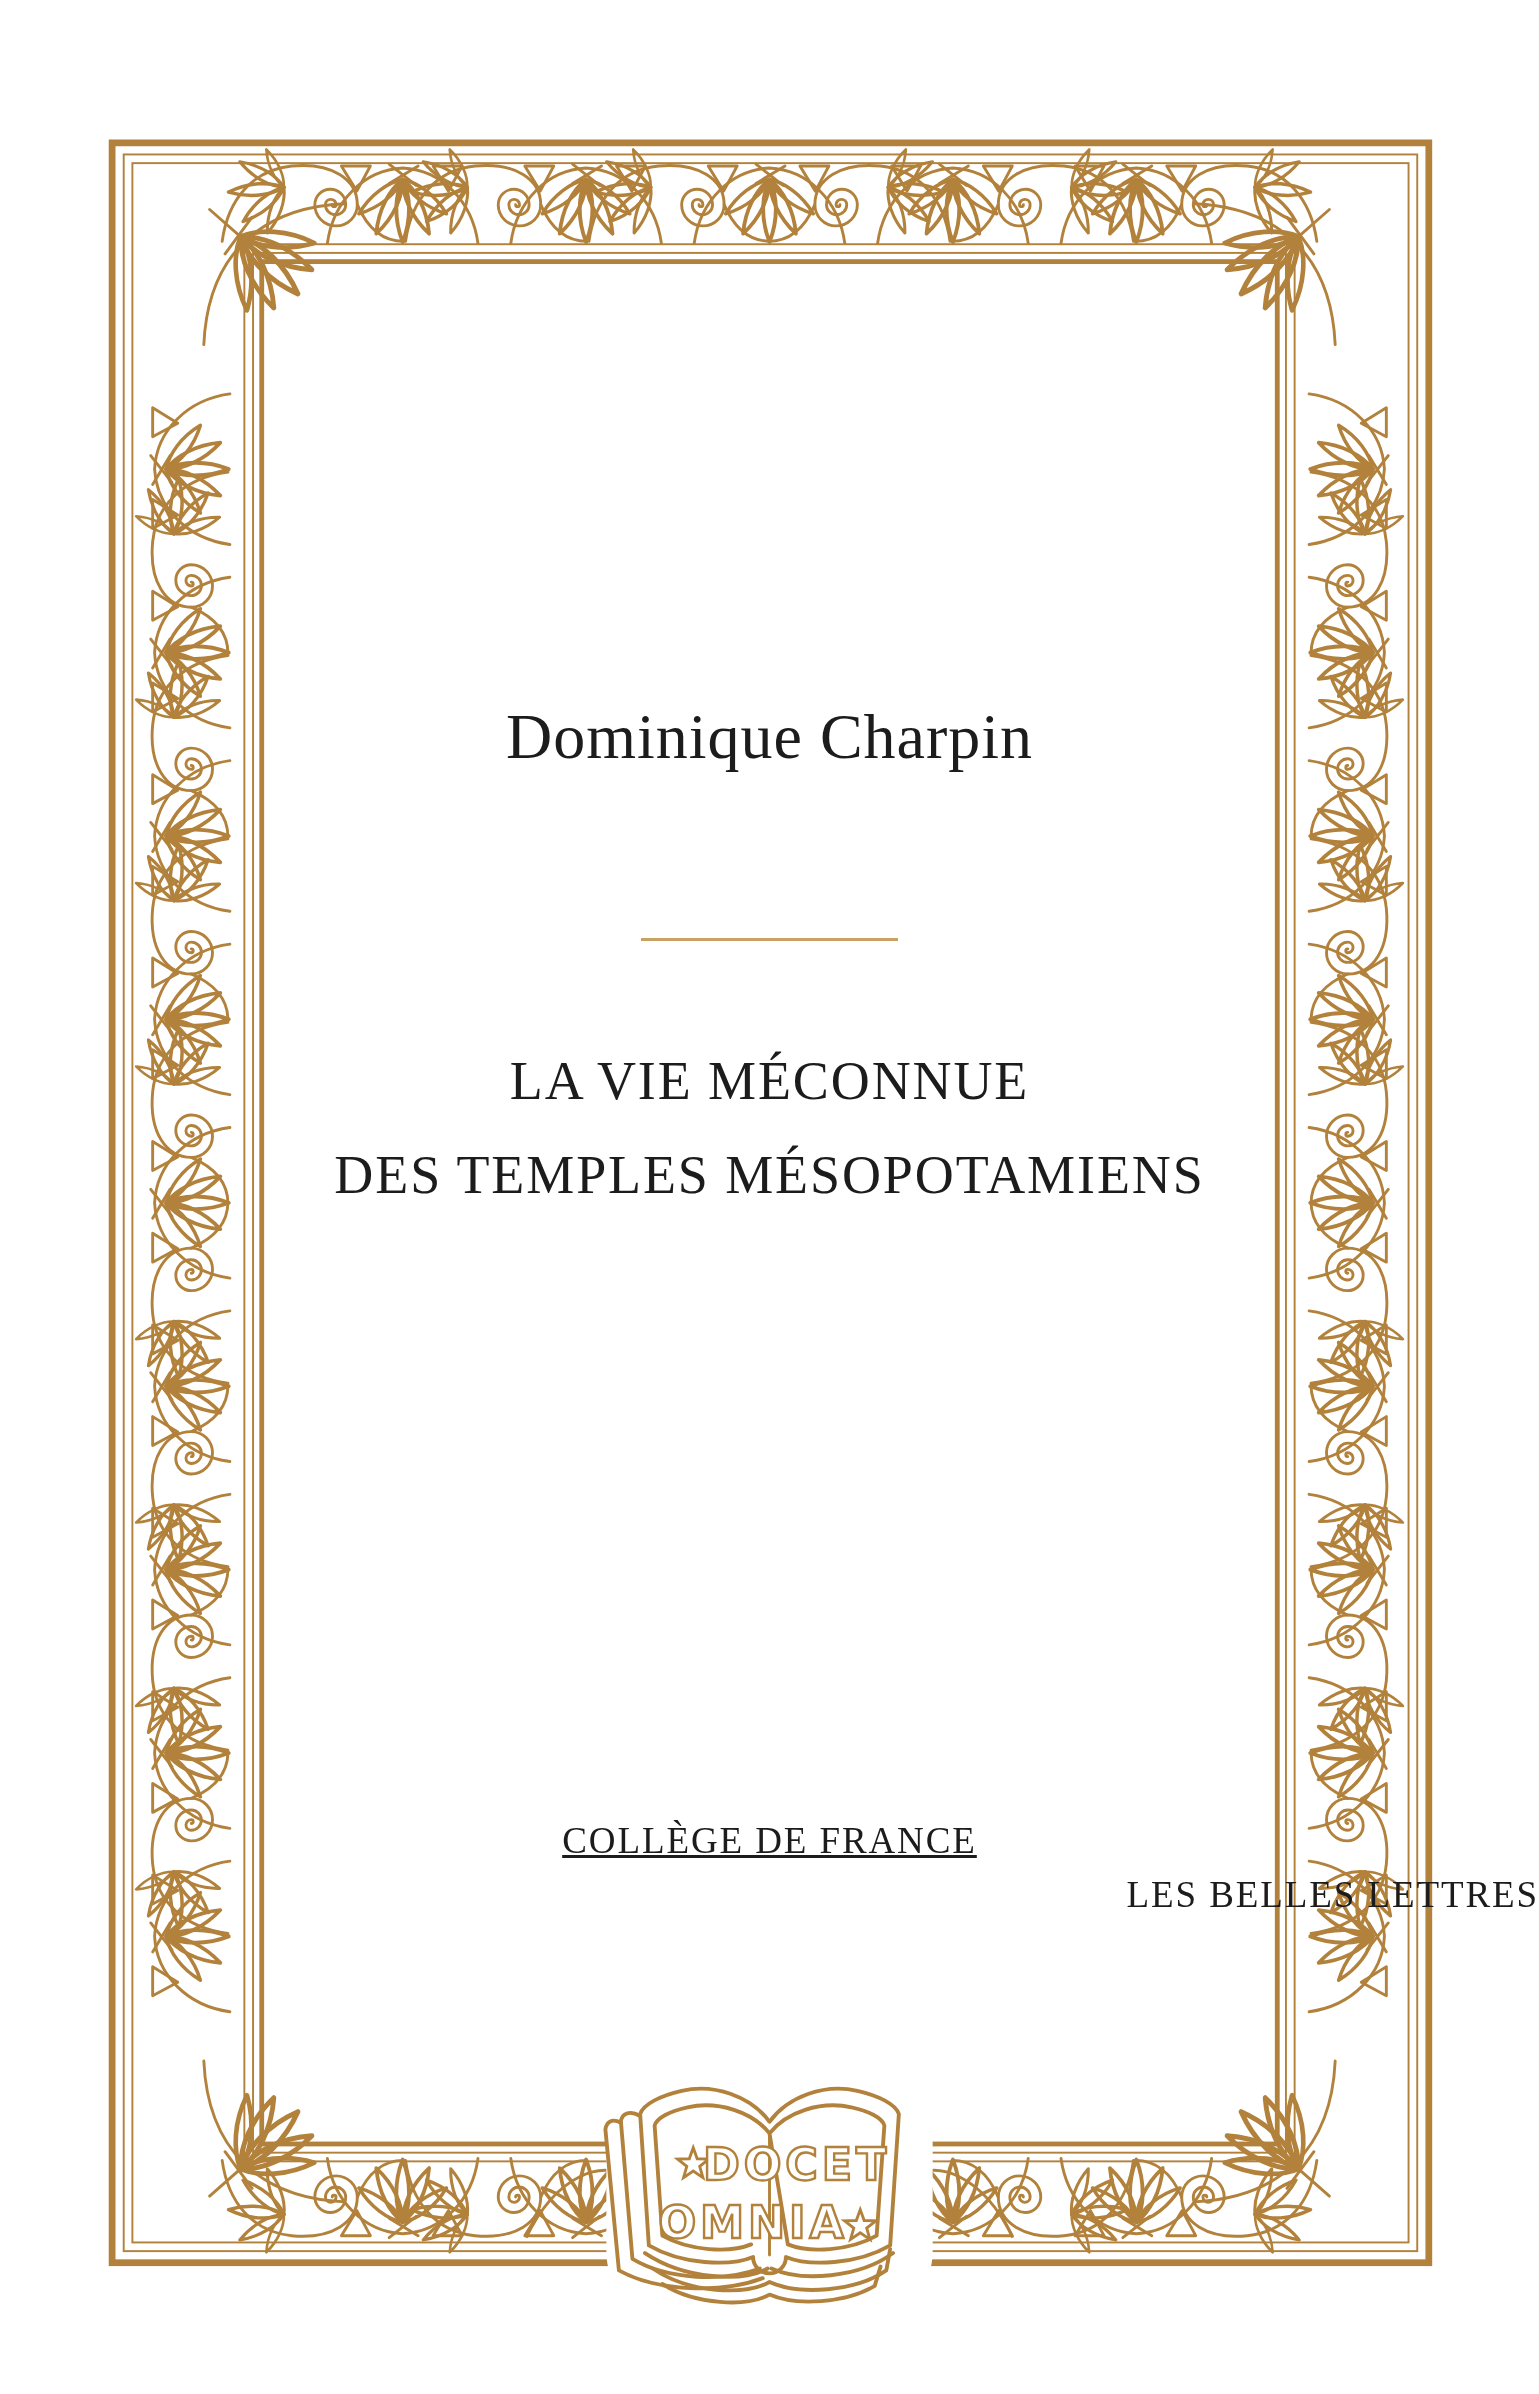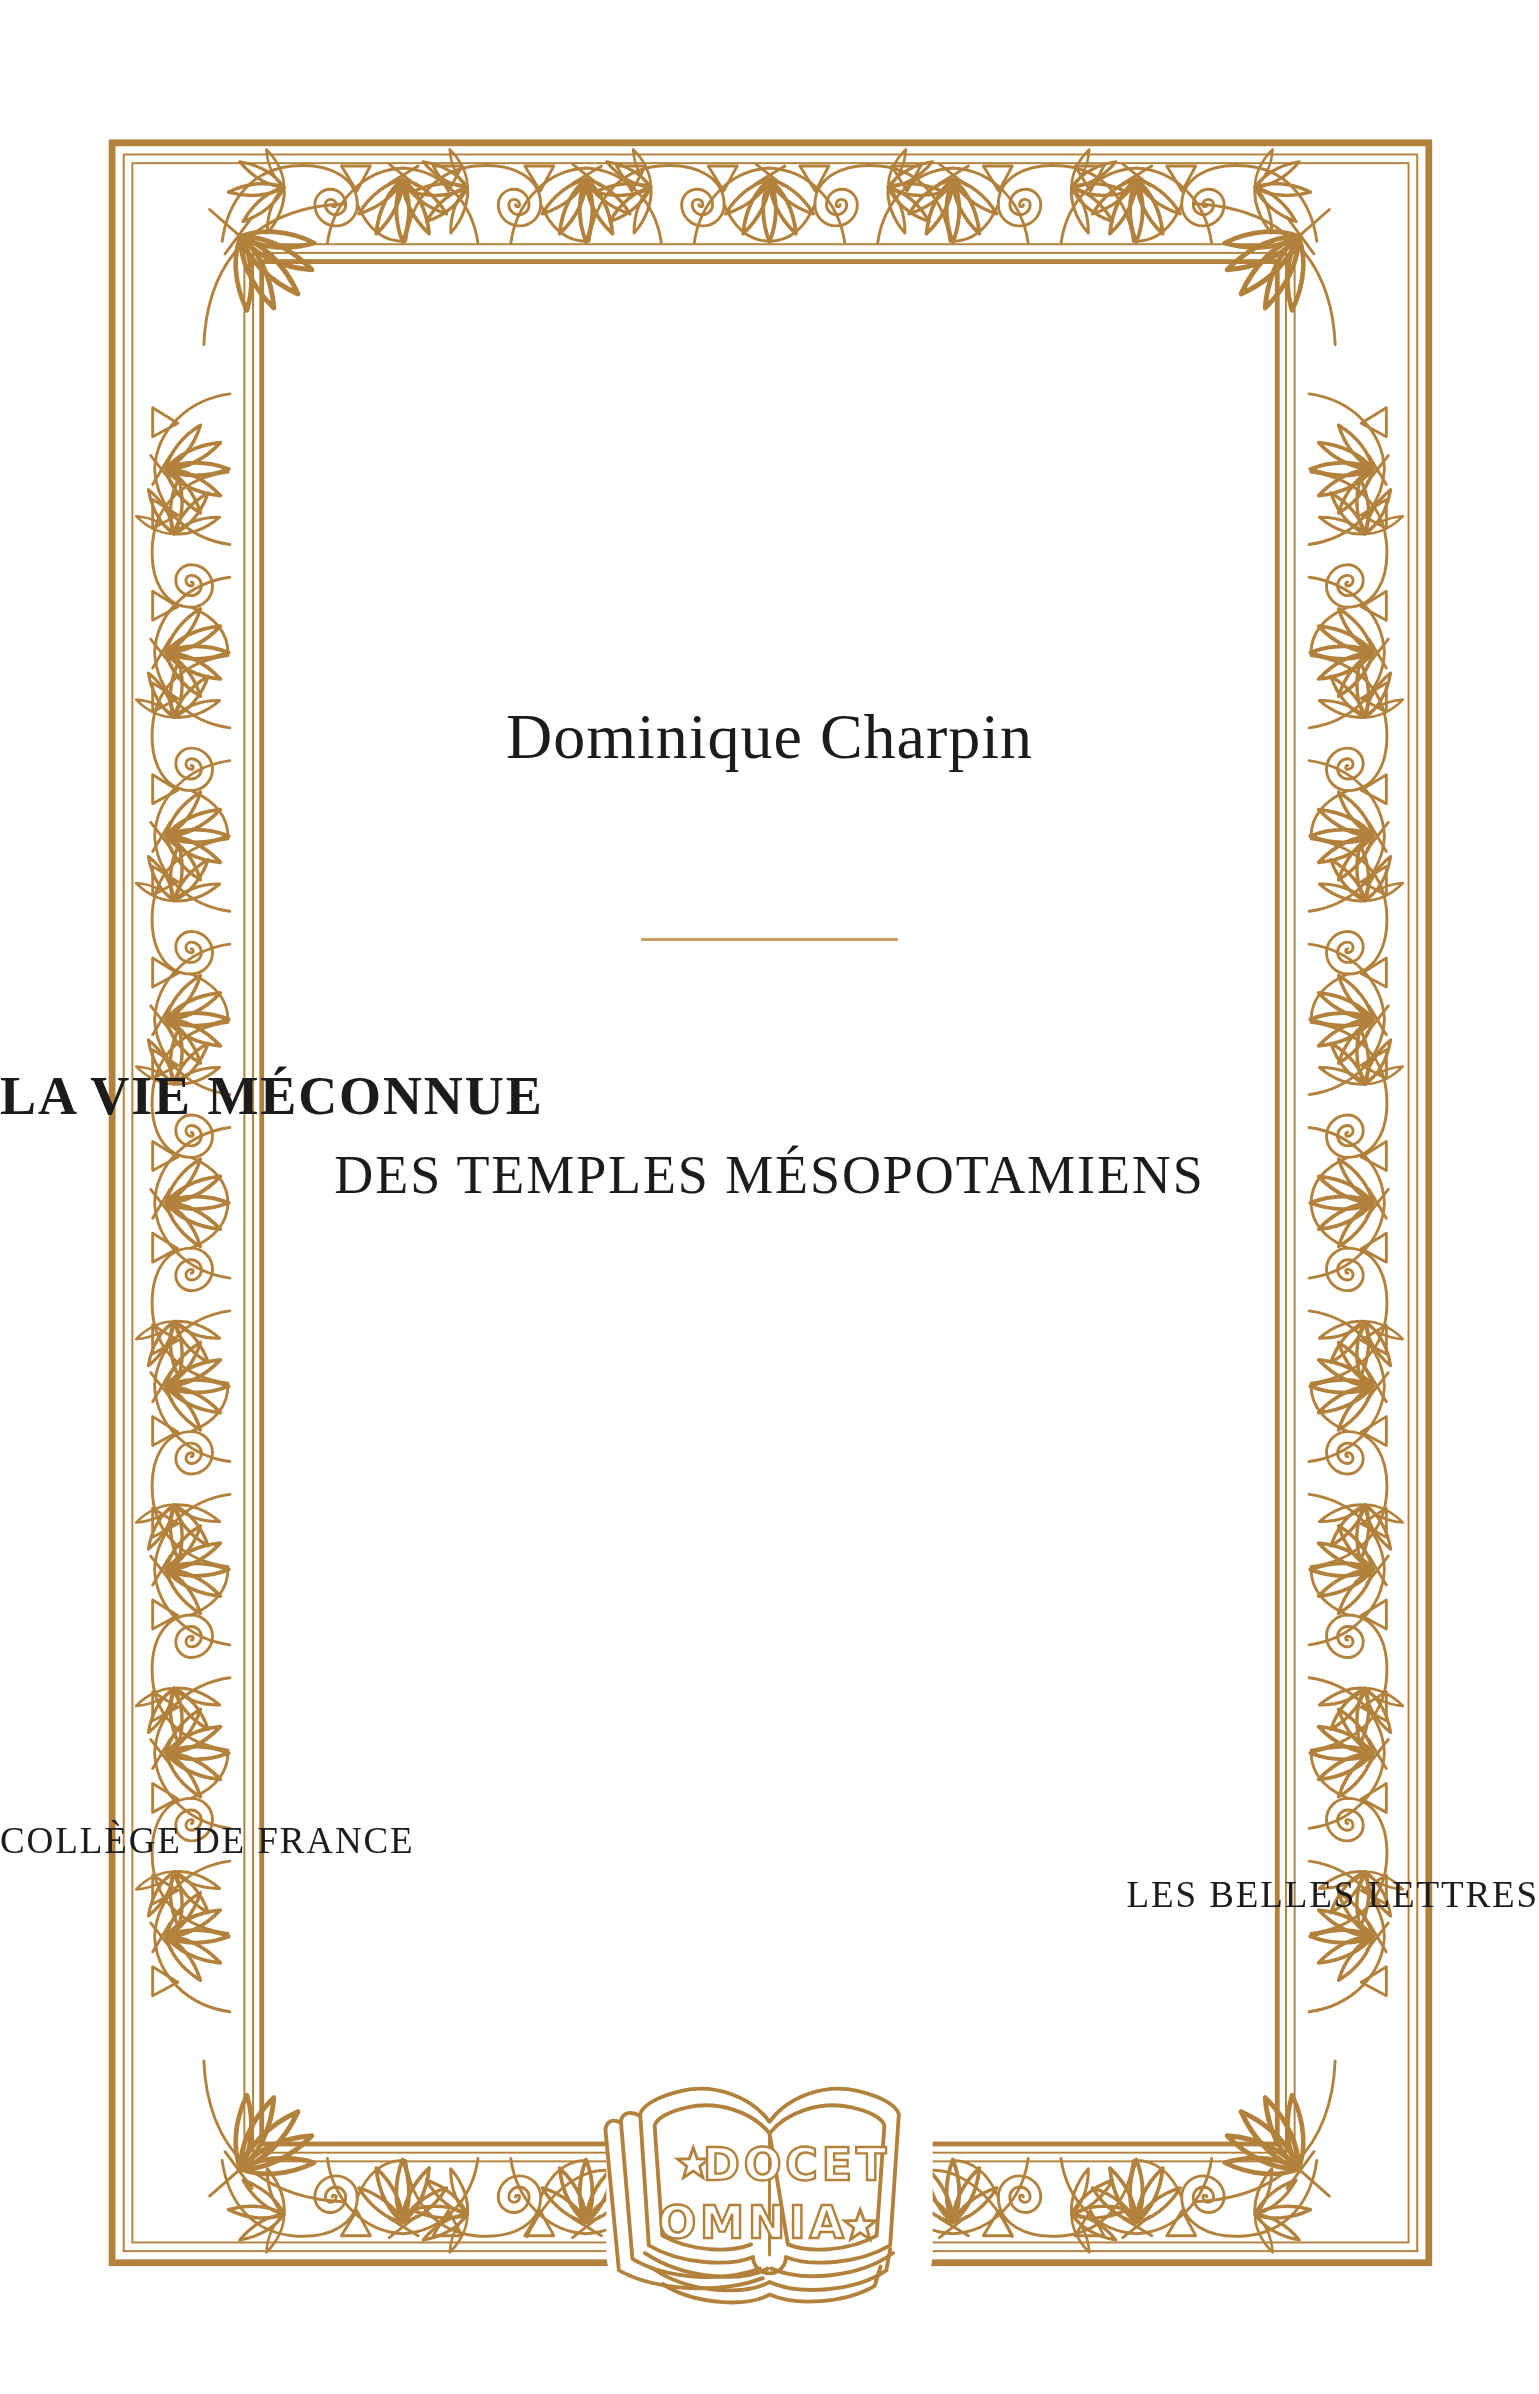--- a/index.html
+++ b/index.html
@@ -10,30 +10,30 @@
   .ornament-svg{position:absolute;left:0;top:0;width:1539px;height:2394px;}
   .textlayer{position:absolute;left:0;top:0;width:1539px;height:2394px;pointer-events:none;}
   .author{
     position:absolute;left:0;top:700px;width:100%;text-align:center;
     font-size:64px;letter-spacing:1px;font-weight:400;
   }
   .rule{
     position:absolute;left:641px;top:938px;width:257px;height:2.9px;background:#c8a263;
   }
   .title-l1{
-    position:absolute;left:0;top:1050px;width:100%;text-align:left;
-    font-size:54px;letter-spacing:1.9px;font-weight:700;margin-top:15px;
+    position:absolute;left:0;top:1050px;width:100%;text-align:center;
+    font-size:54px;letter-spacing:1.9px;font-weight:400;
   }
   .title-l2{
     position:absolute;left:0;top:1144px;width:100%;text-align:center;
     font-size:54px;letter-spacing:1.9px;font-weight:400;
   }
   .pub-l1{
-    position:absolute;left:0;top:1819px;width:100%;
-    font-size:37px;letter-spacing:1.9px;font-weight:400;
+    position:absolute;left:0;top:1819px;width:100%;text-align:center;
+    font-size:37px;letter-spacing:1.9px;font-weight:400;text-decoration:underline;
   }
   .pub-l2{
     position:absolute;left:0;top:1873px;width:100%;text-align:right;
     font-size:37px;letter-spacing:1.9px;font-weight:400;
   }
   .emblem-word{
     font-family:"DejaVu Sans","Liberation Sans",sans-serif;
     font-weight:bold;letter-spacing:4px;
   }
 </style>

